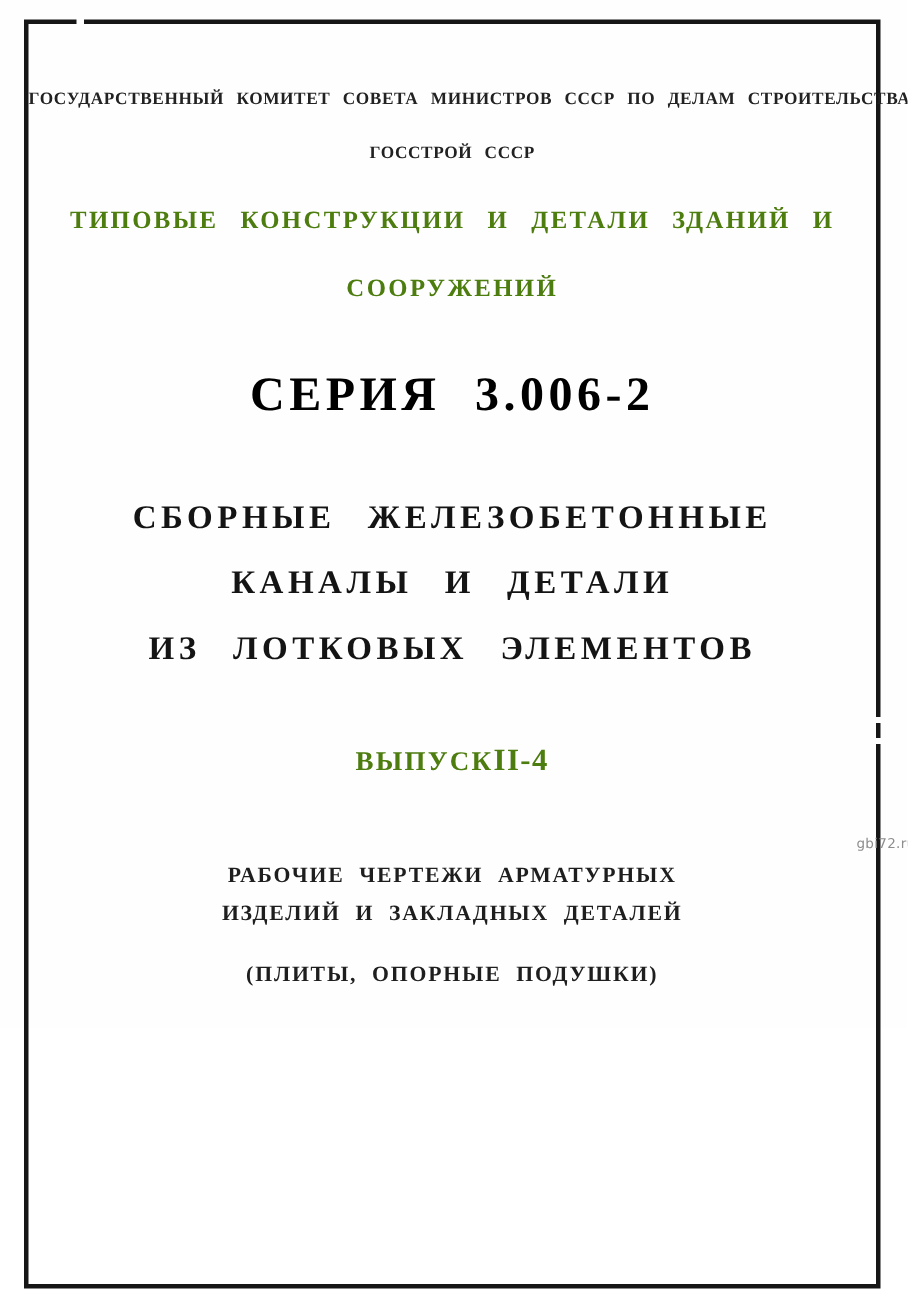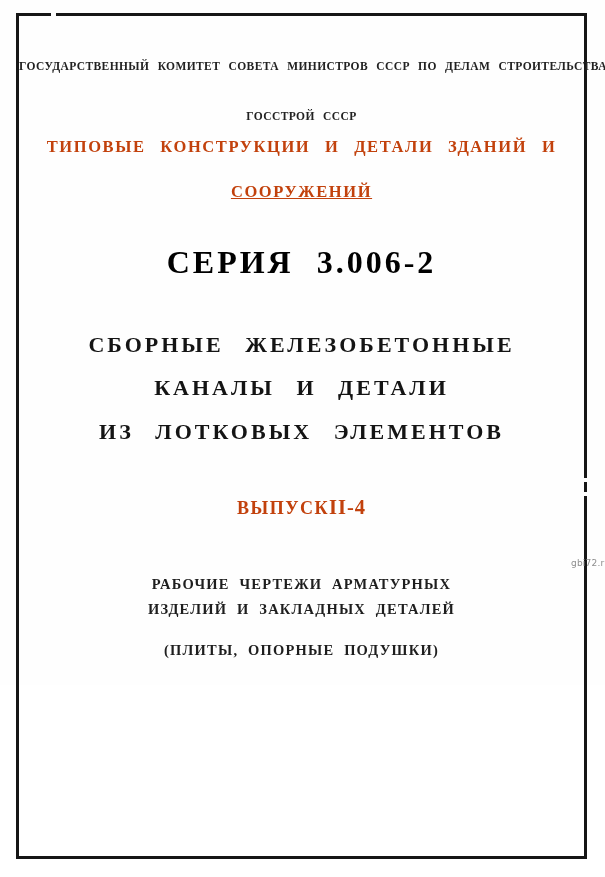--- a/index.html
+++ b/index.html
@@ -37,38 +37,38 @@
   .gap-right2 { left: 580px; top: 492px; width: 8px; height: 4px; }
 
   .line {
     position: absolute;
     left: 19px;
     width: 565px;
     text-align: center;
     font-weight: bold;
     line-height: 1;
     white-space: nowrap;
-    color: #c2410c;
+    color: #4d7c0f;
   }
   .header-line {
     font-size: 11.5px;
     letter-spacing: 0.4px;
     word-spacing: 5px;
     color: #222222;
   }
   .header1 { top: 61px; }
-  .header2 { top: 111px; }
+  .header2 { top: 97px; }
 
   .subtitle-line {
     font-size: 16.5px;
     letter-spacing: 1.6px;
     word-spacing: 9px;
   }
   .subtitle1 { top: 139px; }
-  .subtitle2 { top: 184px; text-decoration: underline; }
+  .subtitle2 { top: 184px; }
 
   .series-line {
     top: 246px;
     font-size: 32px;
     letter-spacing: 3px;
     word-spacing: 12px;
     color: #000000;
   }
 
   .title-line {

